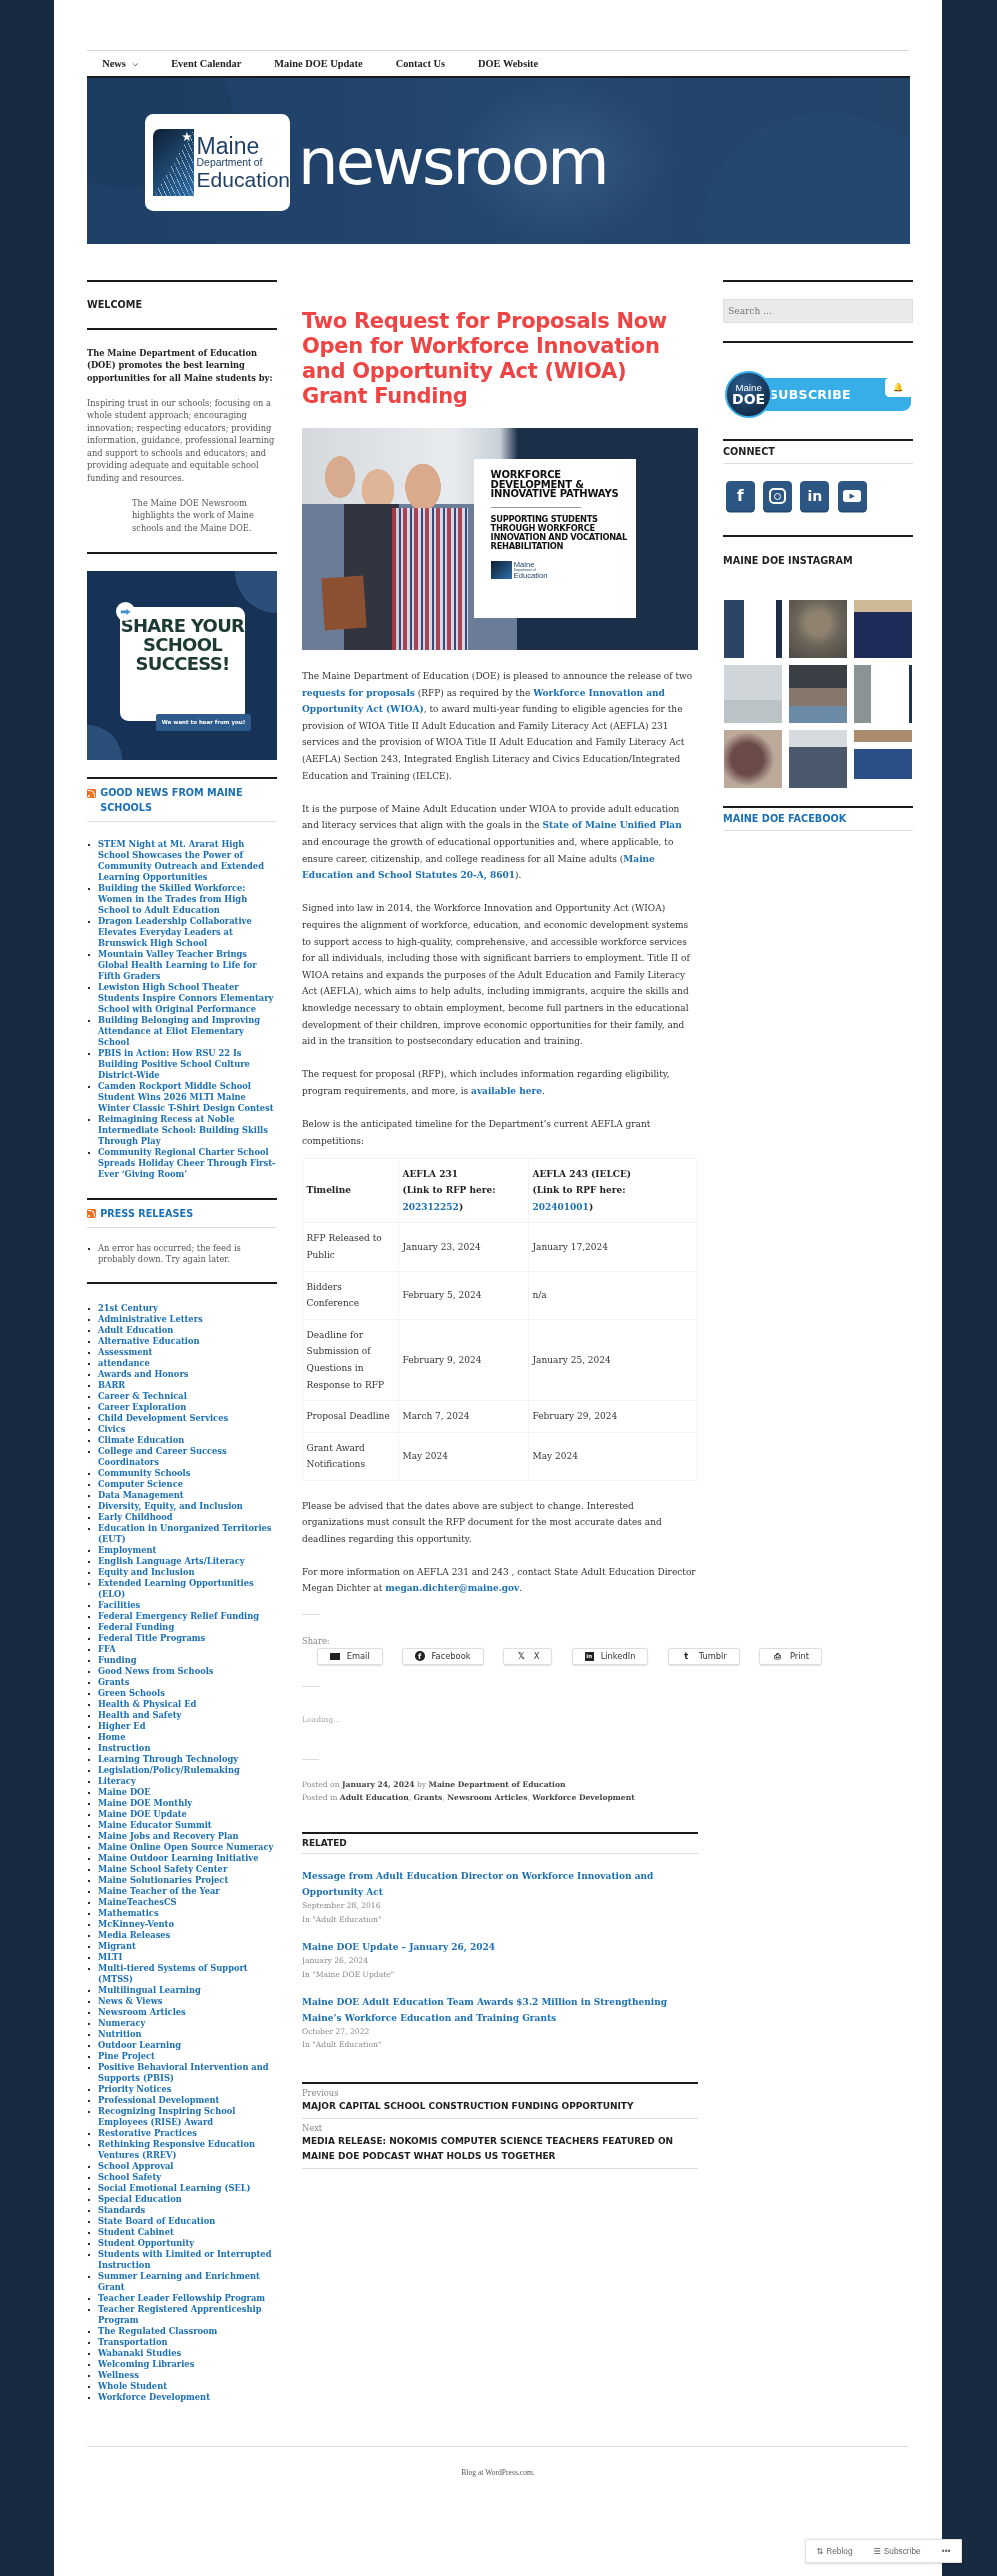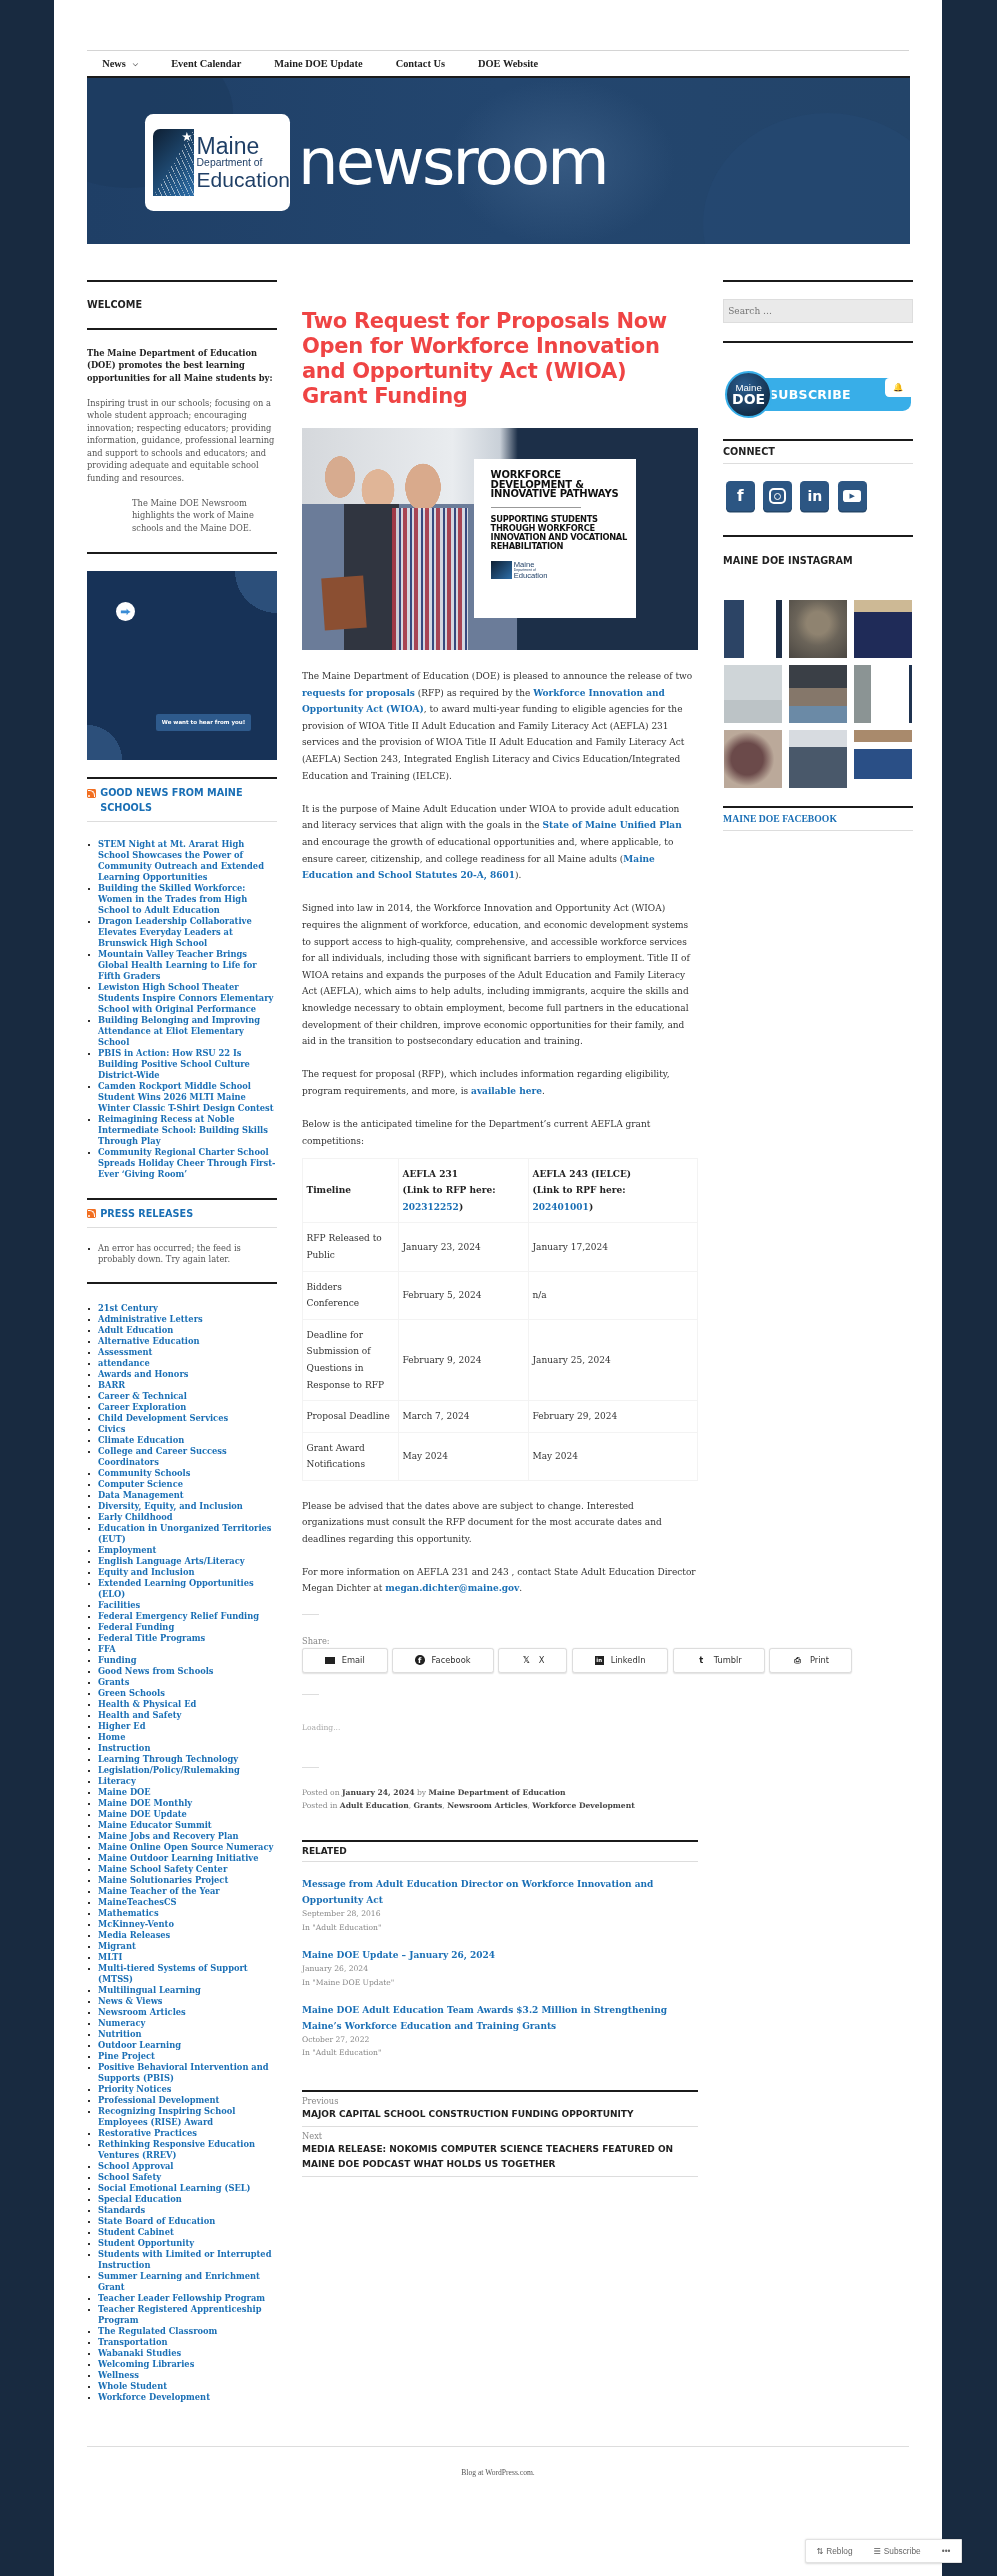--- a/index.html
+++ b/index.html
@@ -83,21 +83,21 @@
   .cols { display: flex; margin-top: 36px; }
   .left { width: 190px; }
   .main { width: 396px; margin-left: 25px; }
   .right { width: 190px; margin-left: 25px; }
 
   .w-rule { border-top: 2.8px solid #1b1b1b; }
   .w-title {
     font-family: "DejaVu Sans", sans-serif; font-weight: bold;
     font-size: 9.7px; color: #222; padding: 17.3px 0 17.3px;
   }
-  .w-title-blue { color: #1a6fb5; font-family: Liberation Serif, serif; }
+  .w-title-blue { color: #1a6fb5; }
   .thinrule { border-top: 0.7px solid #ddd; }
 
   .welcome-body { padding: 17.3px 0 17.3px; font-size: 8.3px; line-height: 12.5px; color: #555; }
   .welcome-body p { margin-bottom: 12.5px; }
   .welcome-body .bold { font-weight: bold; color: #222; }
   .welcome-body p:last-child { margin-bottom: 0; margin-left: 45px; }
 
   .share-img {
     margin: 17.3px 0 17.3px; width: 190px; height: 189px;
     background: radial-gradient(circle at 100% 0, #2c4f7a 0 42px, transparent 42px),
@@ -197,23 +197,23 @@
   table.timeline td.c1 { width: 96px; }
   table.timeline td.c2 { width: 130px; }
   table.timeline tr.head td { font-weight: bold; color: #222; }
   .after-table { margin-top: 16.6px; }
 
   .share-section { margin-top: 7px; }
   .short-rule { width: 16.6px; border-top: 0.7px solid #ddd; margin: 0 0 21px; }
   .share-label { font-size: 8.3px; color: #888; margin-bottom: 2.1px; }
   .share-btns { display: flex; gap: 4.2px; }
   .sbtn {
-    display: flex; align-items: center; height: 25px; padding: 0 22px;
+    display: flex; align-items: center; height: 17px; padding: 0 12px;
     border: 0.7px solid #ddd; border-radius: 2.8px; box-shadow: 0 0.7px 1.4px rgba(0,0,0,.12);
-    font-family: "DejaVu Sans", sans-serif; font-size: 8.3px; color: #333; background: #fff;
+    font-family: "DejaVu Sans", sans-serif; font-size: 8.3px; color: #333; background: #fff; margin-left: 15px;
   }
   .sbtn .ic { width: 11px; height: 11px; margin-right: 7px; display: inline-flex; align-items: center; justify-content: center; font-size: 8.3px; font-weight: bold; color: #222; }
   .ic-mail { width: 9.7px !important; height: 7px !important; background: #222; position: relative; }
   .ic-fb { width: 9.7px !important; height: 9.7px !important; border-radius: 50%; background: #222; color: #fff !important; font-size: 7.6px !important; }
   .ic-li { width: 9px !important; height: 9px !important; background: #222; color: #fff !important; font-size: 5.5px !important; }
   .loading { margin-top: 28px; font-size: 7.6px; color: #aaa; margin-left: 0; }
   .post-meta { margin-top: 19.4px; font-size: 7.6px; line-height: 12.5px; color: #888; }
 
   .related { margin-top: 28px; border-top: 2.8px solid #1b1b1b; }
   .related-title { font-family: "DejaVu Sans", sans-serif; font-weight: bold; font-size: 9px; color: #222; padding: 4.2px 0 4.2px; border-bottom: 0.7px solid #ddd; }
@@ -332,20 +332,21 @@
       <div class="w-title">WELCOME</div>
       <div class="w-rule"></div>
       <div class="welcome-body">
         <p class="bold">The Maine Department of Education (DOE) promotes the best learning opportunities for all Maine students by:</p>
         <p>Inspiring trust in our schools; focusing on a whole student approach; encouraging innovation; respecting educators; providing information, guidance, professional learning and support to schools and educators; and providing adequate and equitable school funding and resources.</p>
         <p>The Maine DOE Newsroom highlights the work of Maine schools and the Maine DOE.</p>
       </div>
       <div class="w-rule"></div>
       <div class="share-img">
         <div class="share-icon-bubble">⮕</div>
+        <div class="share-card">SHARE YOUR SCHOOL SUCCESS!</div>
         <div class="share-tag">We want to hear from you!</div>
       </div>
       <div class="w-rule"></div>
       <div class="rss-title">
         <span class="rss-icon"></span>
         <span>GOOD NEWS FROM MAINE SCHOOLS</span>
       </div>
       <div class="thinrule"></div>
       <ul class="bullets news-list">
         <li><a href="#">STEM Night at Mt. Ararat High School Showcases the Power of Community Outreach and Extended Learning Opportunities</a></li>

